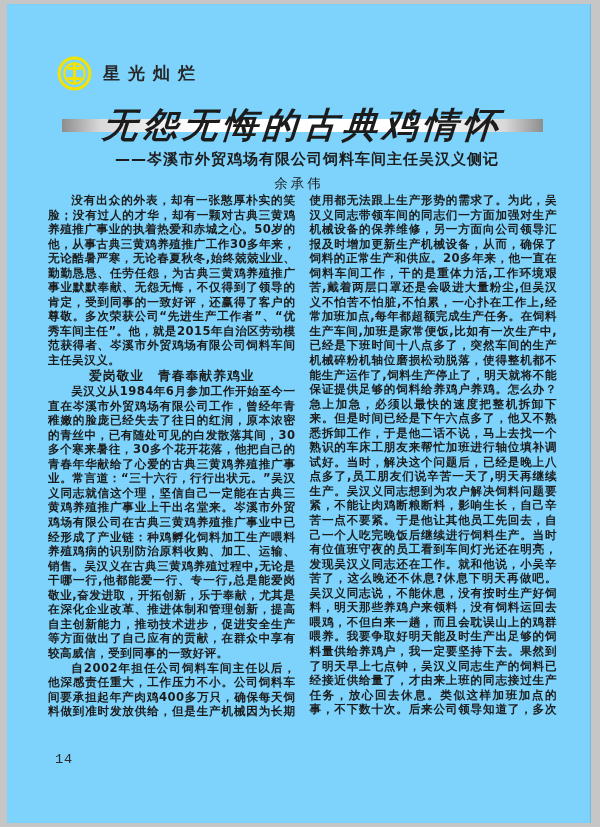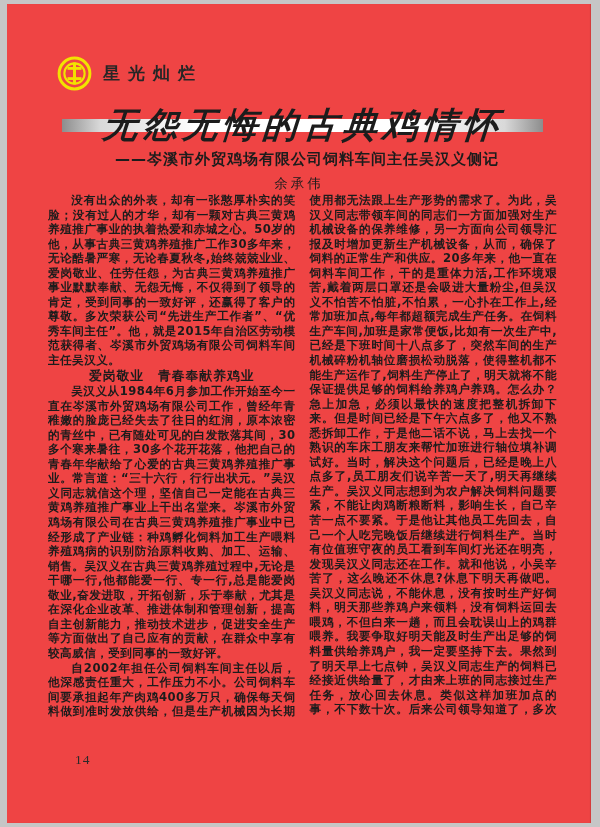--- a/index.html
+++ b/index.html
@@ -7,21 +7,21 @@
     width:600px;height:827px;
     background:#c6c6c6;
     position:relative;
     font-family:"DejaVu Sans",sans-serif;
     color:#1c1c1c;
     overflow:hidden;
   }
   .scan-page{
     position:absolute;
     left:7px;top:4px;right:9px;bottom:4px;
-    background:#ef4444;
+    background:#7dd3fc;
     box-shadow:inset -1px 0 1px rgba(0,0,0,.12);
   }
   
   .masthead{
     position:absolute;left:50px;top:52px;
     display:flex;align-items:center;gap:11px;
   }
   .logo{width:35px;height:35px;display:block;}
   .brand{
     font-size:17px;font-weight:bold;letter-spacing:8px;
@@ -76,22 +76,21 @@
     margin:1px 0;
     font-weight:bold;
     font-size:12.8px;
     text-align:center;
     letter-spacing:1px;
     break-inside:avoid;
   }
   .page-number{
     position:absolute;left:48px;top:748px;
     font-size:13.5px;letter-spacing:1px;color:#2a2a2a;
-    font-family:Liberation Serif, serif;
-    margin-left:20px;
+    font-family:Liberation Mono, monospace;
   }
 </style>
 </head>
 <body>
 
 <div class="scan-page">
 
   <div class="masthead">
     <svg class="logo" viewBox="0 0 40 40" aria-hidden="true">
       <circle cx="20" cy="20" r="17.6" fill="none" stroke="#f2e300" stroke-width="3.4"></circle>
@@ -106,21 +105,21 @@
   <div class="title-wrap">
     <div class="title-bar"></div>
     <div class="title-text">无怨无悔的古典鸡情怀</div>
   </div>
 
   <div class="subtitle">——岑溪市外贸鸡场有限公司饲料车间主任吴汉义侧记</div>
 
   <div class="author">余承伟</div>
 
   <div class="article">
-    <p>没有出众的外表，却有一张憨厚朴实的笑脸；没有过人的才华，却有一颗对古典三黄鸡养殖推广事业的执着热爱和赤城之心。50岁的他，从事古典三黄鸡养殖推广工作30多年来，无论酷暑严寒，无论春夏秋冬,始终兢兢业业、爱岗敬业、任劳任怨，为古典三黄鸡养殖推广事业默默奉献、无怨无悔，不仅得到了领导的肯定，受到同事的一致好评，还赢得了客户的尊敬。多次荣获公司“先进生产工作者”、“优秀车间主任”。他，就是2015年自治区劳动模范获得者、岑溪市外贸鸡场有限公司饲料车间主任吴汉义。</p>
+    <p>没有出众的外表，却有一张憨厚朴实的笑脸；没有过人的才华，却有一颗对古典三黄鸡养殖推广事业的执着热爱和赤城之心。50岁的他，从事古典三黄鸡养殖推广工作30多年来，无论酷暑严寒，无论春夏秋冬,始终兢兢业业、勤勤恳恳、任劳任怨，为古典三黄鸡养殖推广事业默默奉献、无怨无悔，不仅得到了领导的肯定，受到同事的一致好评，还赢得了客户的尊敬。多次荣获公司“先进生产工作者”、“优秀车间主任”。他，就是2015年自治区劳动模范获得者、岑溪市外贸鸡场有限公司饲料车间主任吴汉义。</p>
     <h3 class="section-heading">爱岗敬业　青春奉献养鸡业</h3>
     <p>吴汉义从1984年6月参加工作开始至今一直在岑溪市外贸鸡场有限公司工作，曾经年青稚嫩的脸庞已经失去了往日的红润，原本浓密的青丝中，已有随处可见的白发散落其间，30多个寒来暑往，30多个花开花落，他把自己的青春年华献给了心爱的古典三黄鸡养殖推广事业。常言道：“三十六行，行行出状元。”吴汉义同志就信这个理，坚信自己一定能在古典三黄鸡养殖推广事业上干出名堂来。岑溪市外贸鸡场有限公司在古典三黄鸡养殖推广事业中已经形成了产业链：种鸡孵化饲料加工生产喂料养殖鸡病的识别防治原料收购、加工、运输、销售。吴汉义在古典三黄鸡养殖过程中,无论是干哪一行,他都能爱一行、专一行,总是能爱岗敬业,奋发进取，开拓创新，乐于奉献，尤其是在深化企业改革、推进体制和管理创新，提高自主创新能力，推动技术进步，促进安全生产等方面做出了自己应有的贡献，在群众中享有较高威信，受到同事的一致好评。</p>
     <p>自2002年担任公司饲料车间主任以后，他深感责任重大，工作压力不小。公司饲料车间要承担起年产肉鸡400多万只，确保每天饲料做到准时发放供给，但是生产机械因为长期使用都无法跟上生产形势的需求了。为此，吴汉义同志带领车间的同志们一方面加强对生产机械设备的保养维修，另一方面向公司领导汇报及时增加更新生产机械设备，从而，确保了饲料的正常生产和供应。20多年来，他一直在饲料车间工作，干的是重体力活,工作环境艰苦,戴着两层口罩还是会吸进大量粉尘,但吴汉义不怕苦不怕脏,不怕累，一心扑在工作上,经常加班加点,每年都超额完成生产任务。在饲料生产车间,加班是家常便饭,比如有一次生产中,已经是下班时间十八点多了，突然车间的生产机械碎粉机轴位磨损松动脱落，使得整机都不能生产运作了,饲料生产停止了，明天就将不能保证提供足够的饲料给养鸡户养鸡。怎么办？急上加急，必须以最快的速度把整机拆卸下来。但是时间已经是下午六点多了，他又不熟悉拆卸工作，于是他二话不说，马上去找一个熟识的车床工朋友来帮忙加班进行轴位填补调试好。当时，解决这个问题后，已经是晚上八点多了,员工朋友们说辛苦一天了,明天再继续生产。吴汉义同志想到为农户解决饲料问题要紧，不能让肉鸡断粮断料，影响生长，自己辛苦一点不要紧。于是他让其他员工先回去，自己一个人吃完晚饭后继续进行饲料生产。当时有位值班守夜的员工看到车间灯光还在明亮，发现吴汉义同志还在工作。就和他说，小吴辛苦了，这么晚还不休息?休息下明天再做吧。吴汉义同志说，不能休息，没有按时生产好饲料，明天那些养鸡户来领料，没有饲料运回去喂鸡，不但白来一趟，而且会耽误山上的鸡群喂养。我要争取好明天能及时生产出足够的饲料量供给养鸡户，我一定要坚持下去。果然到了明天早上七点钟，吴汉义同志生产的饲料已经接近供给量了，才由来上班的同志接过生产任务，放心回去休息。类似这样加班加点的事，不下数十次。后来公司领导知道了，多次表扬吴汉义同志，他爱岗敬业精神感动了公司的全体员工。但吴汉义同志只是笑了笑，很谦虚地说，这是我自己应该做的本份工作。在公司里只要谈起吴汉义，人们都会竖起大拇指夸他是个踏实谦虚、勤勤恳恳、不计较个人得失、无私奉献的好同志。</p>
   </div>
 
   <div class="page-number">14</div>
 
 </div>
 
 </body></html>

